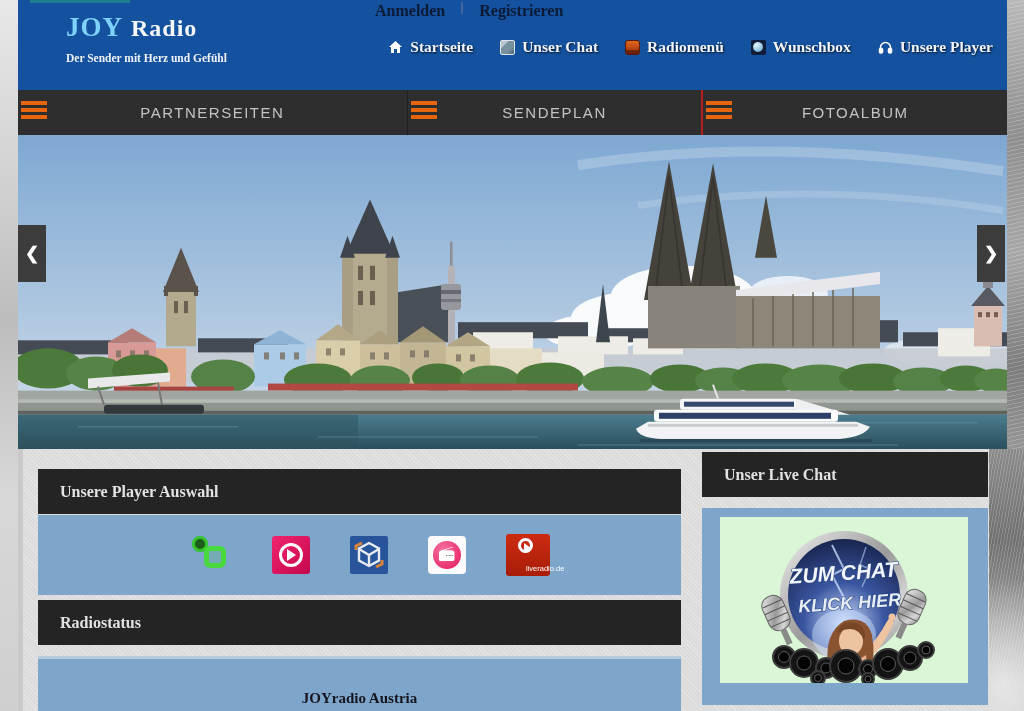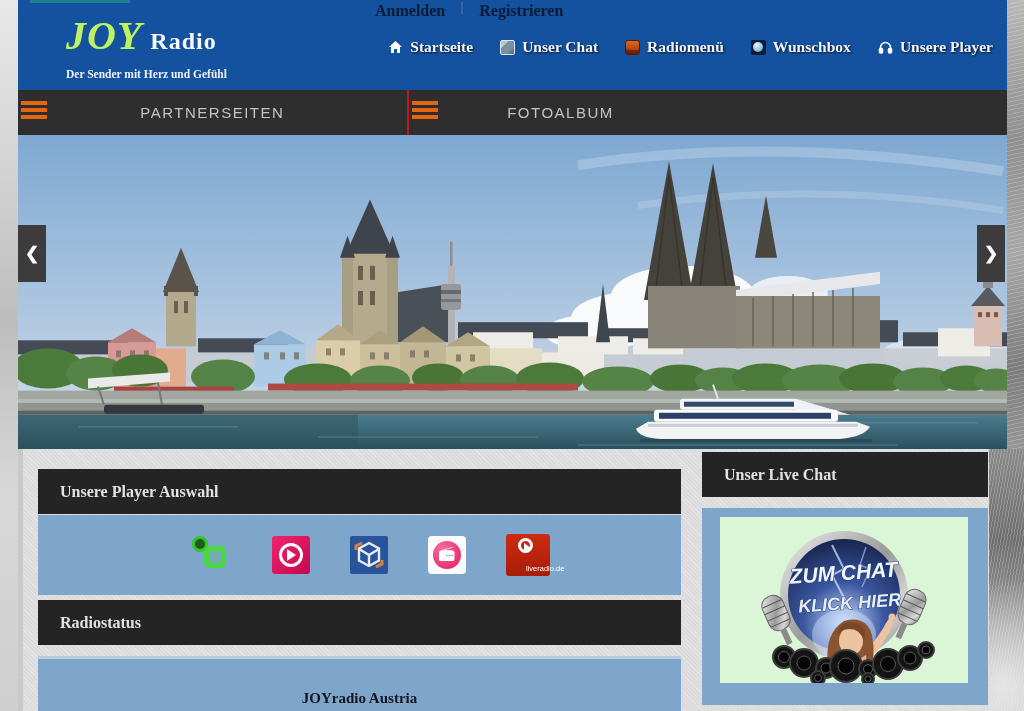--- a/index.html
+++ b/index.html
@@ -22,21 +22,21 @@
       linear-gradient(180deg,#8a8a8a,#6f6f6f 35%,#9f9f9f 70%,#c2c2c2);
   }
 
   .wrapper { position:absolute; left:18px; top:0; width:989px; height:711px; }
 
   
   .header { position:relative; width:100%; height:90px; background:#14519e; }
   .teal-line { position:absolute; left:12px; top:0; width:100px; height:3px; background:#1d7f8e; }
   .logo { position:absolute; left:48px; top:12px; }
   .logo-line1 { font-weight:bold; letter-spacing:1px; }
-  .logo-joy { color:#bef264; font-size:40px;font-style:italic; }
+  .logo-joy { color:#7dd3fc; font-size:27px; }
   .logo-radio { color:#f5f6f8; font-size:24px; margin-left:8px; }
   .logo-tagline { color:#f0f2f5; font-size:11.5px; font-weight:bold; margin-top:9px; }
   .topbar { position:absolute; left:357px; top:2px; display:flex; gap:16px; }
   .topbar a { color:#0b1b36; font-weight:bold; font-size:16px; text-decoration:none; cursor:pointer; }
   .topbar-divider { width:2px; height:12px; background:#3f639b; }
   .mainnav { position:absolute; right:14px; top:38px; display:flex; align-items:center; gap:27px; }
   .nav-item { display:flex; align-items:center; gap:7px; color:#f2f4f7; font-size:15.5px;
     font-weight:600; cursor:pointer; text-shadow:1px 1px 2px rgba(0,0,0,.75); }
   .nav-ic { width:15px; height:15px; display:inline-block; flex:none; }
   .ic-chat-img { background:linear-gradient(135deg,#b9c6cf 0 30%,#77919f 30% 65%,#4d6672); border:1px solid #dfe7ee; border-radius:2px; }
@@ -168,20 +168,28 @@
   </div>
 
   <div class="menubar">
     <div class="menu-seg s1">
       <span class="burger">
           <i></i>
           <i></i>
           <i></i>
         </span>
       <span class="menu-label">PARTNERSEITEN</span>
+    </div>
+    <div class="menu-seg s2">
+      <span class="burger">
+          <i></i>
+          <i></i>
+          <i></i>
+        </span>
+      <span class="menu-label">SENDEPLAN</span>
     </div>
     <div class="menu-seg s3">
       <span class="burger">
           <i></i>
           <i></i>
           <i></i>
         </span>
       <span class="menu-label">FOTOALBUM</span>
     </div>
   </div>

